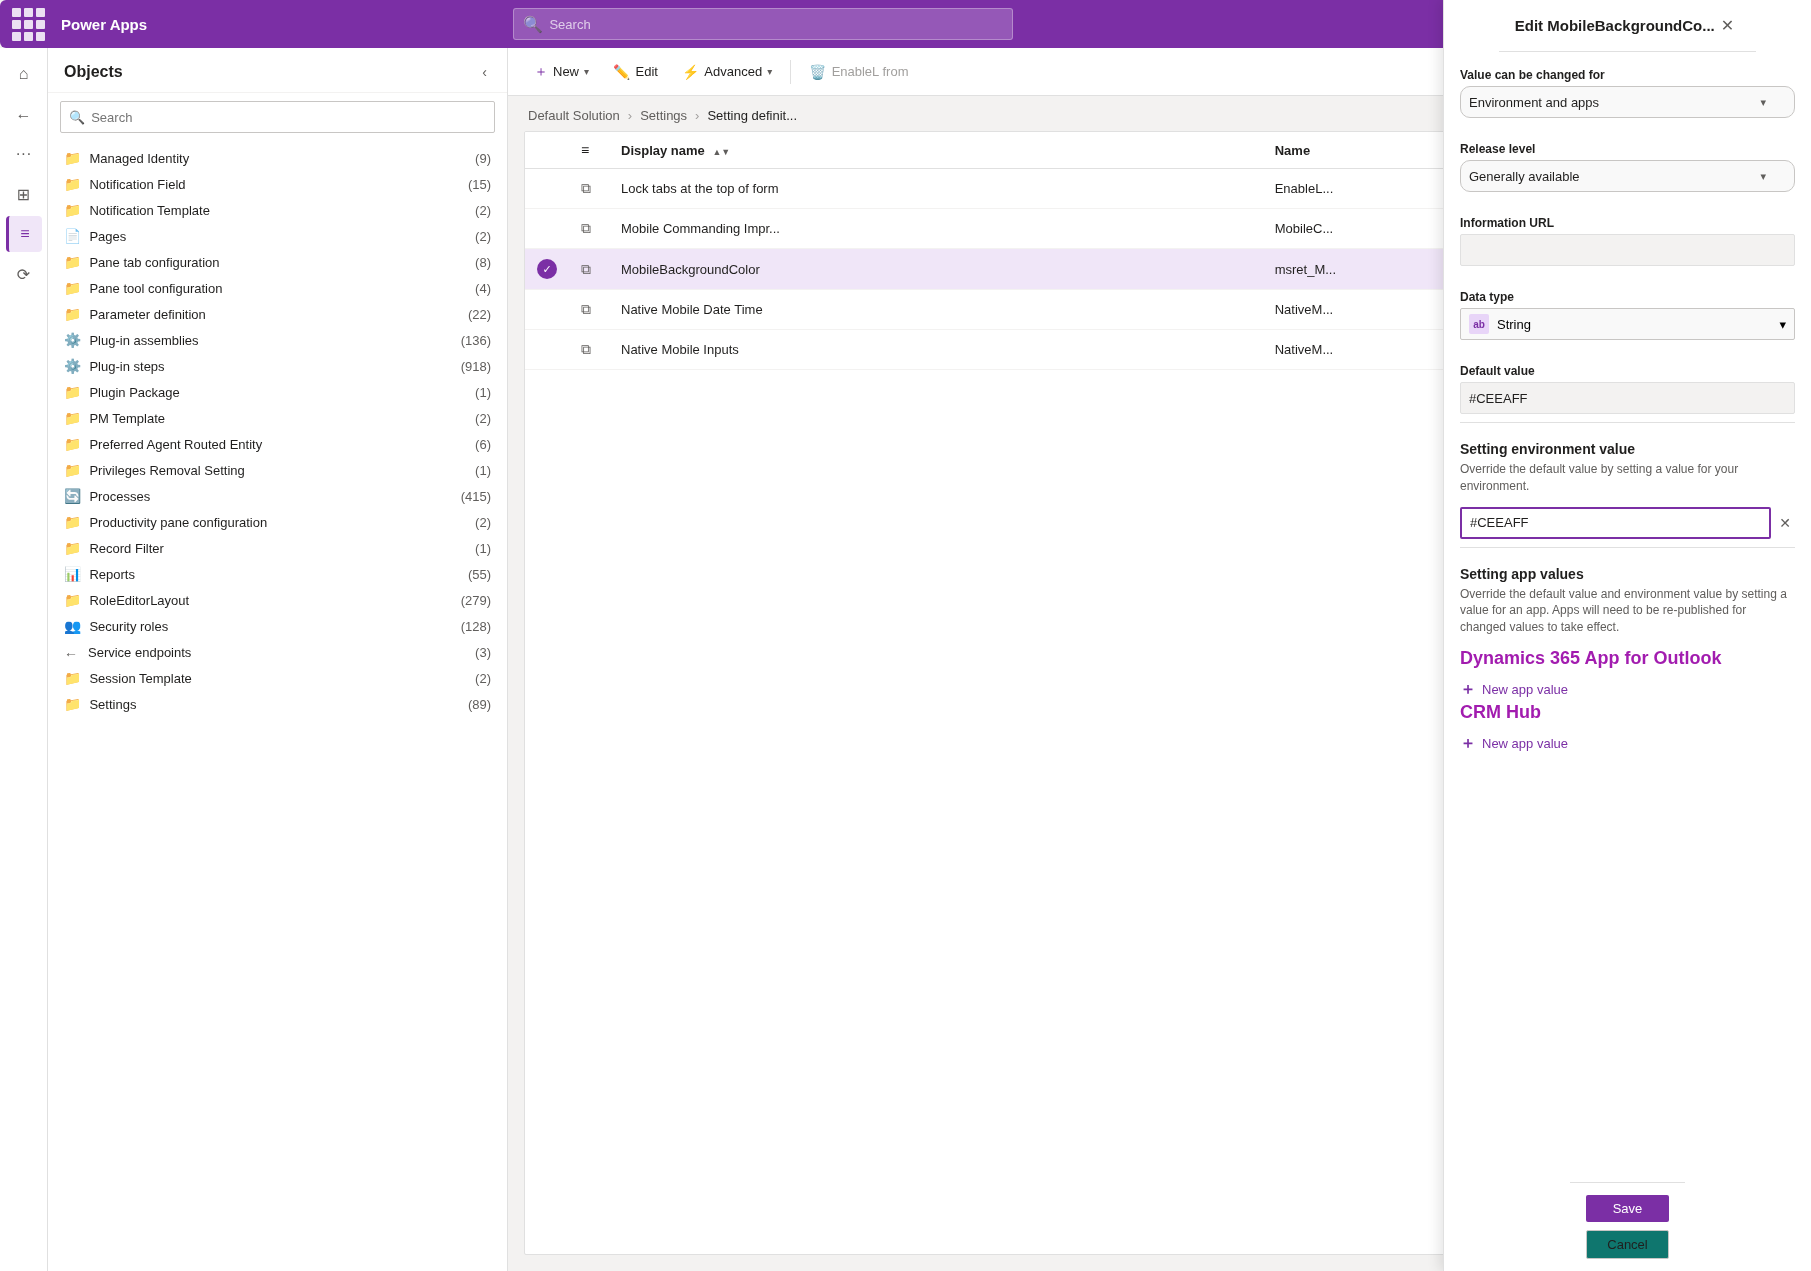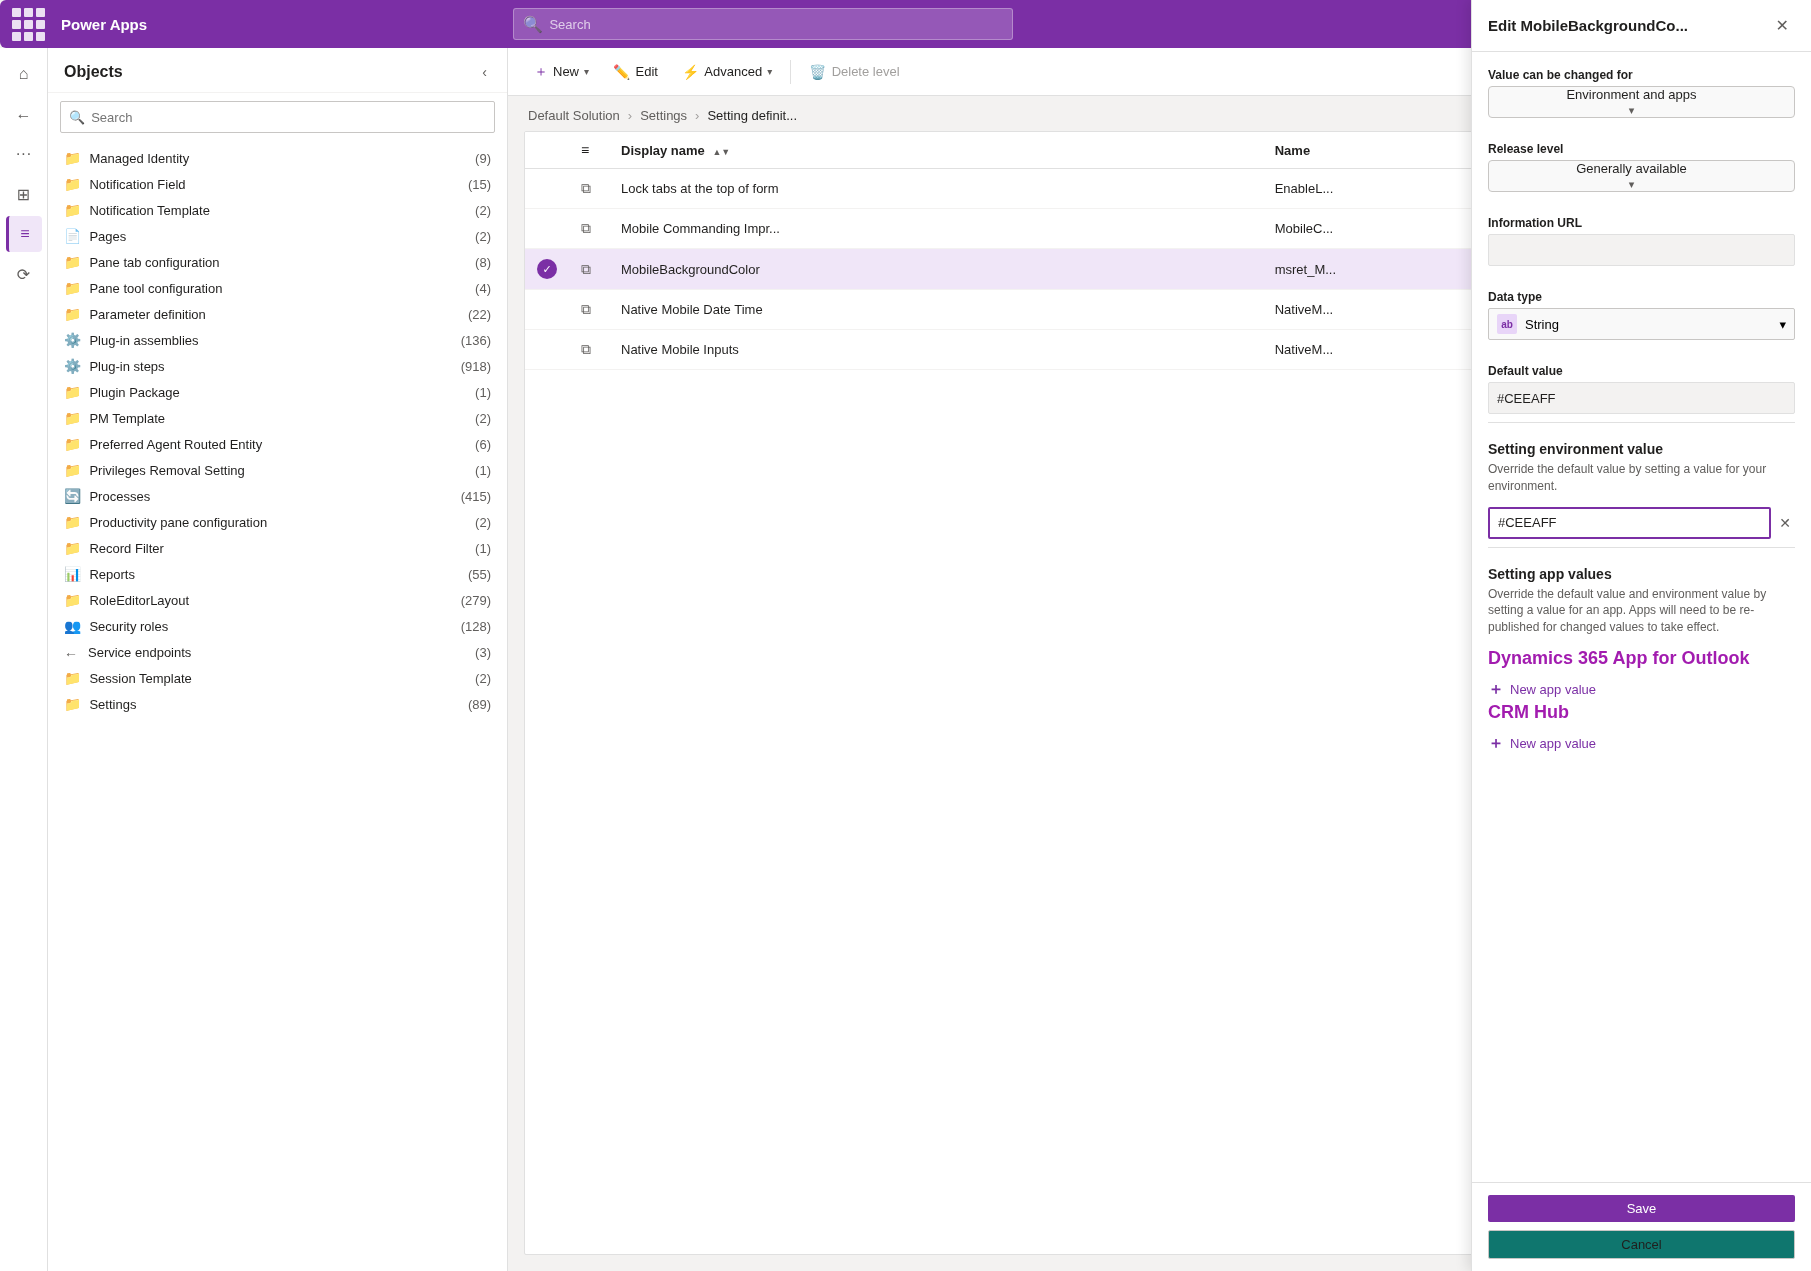--- a/index.html
+++ b/index.html
@@ -147,42 +147,42 @@
       background: #7b2fa5; display: flex; align-items: center; justify-content: center;
       color: white; font-size: 11px;
     }
     .copy-icon { color: #605e5c; font-size: 14px; cursor: pointer; }
     .menu-dots { color: #605e5c; font-size: 16px; cursor: pointer; letter-spacing: 1px; }
     .sort-icons { display: inline-flex; flex-direction: column; margin-left: 4px; font-size: 9px; color: #605e5c; }
 
     
     .right-panel {
       position: fixed; top: 0; right: 0; bottom: 0;
-      width: 340px; background: #fff;
+      width: 368px; background: #fff;
       border-left: 1px solid #e0e0e0;
       display: flex; flex-direction: column;
-      z-index: 200; box-shadow: -4px 0 12px rgba(0,0,0,0.1);
+      z-index: 200; box-shadow: -4px 0 12px rgba(0,0,0,0.1); align-items: center;
     }
     .right-panel-header {
       padding: 14px 16px;
       display: flex; align-items: center; justify-content: space-between;
       border-bottom: 1px solid #e0e0e0;
     }
     .right-panel-title { font-size: 15px; font-weight: 600; color: #201f1e; }
     .close-btn { cursor: pointer; color: #605e5c; font-size: 16px; padding: 2px 6px; }
     .right-panel-body { flex: 1; overflow-y: auto; padding: 16px; }
     .right-panel-body::-webkit-scrollbar { width: 6px; }
     .right-panel-body::-webkit-scrollbar-thumb { background: #c8c6c4; border-radius: 3px; }
 
     .field-label { font-size: 12px; font-weight: 600; color: #201f1e; margin-bottom: 4px; margin-top: 24px; }
     .field-label:first-child { margin-top: 0; }
     .field-dropdown {
-      width: 100%; height: 32px; border: 1px solid #c8c6c4; border-radius: 4px;
+      width: 100%; height: 32px; border: 1px solid #c8c6c4; border-radius: 10px;
       padding: 0 28px 0 8px; font-size: 13px; color: #201f1e; background: #f9f9f9;
-      display: flex; align-items: center; justify-content: space-between; cursor: pointer; flex-direction: column;
+      display: flex; align-items: center; justify-content: space-between; cursor: pointer;
     }
     .field-dropdown .chevron { color: #605e5c; font-size: 11px; }
     .field-readonly {
       width: 100%; height: 32px; border: 1px solid #e0e0e0; border-radius: 2px;
       padding: 0 8px; font-size: 13px; color: #201f1e; background: #f3f2f1;
       display: flex; align-items: center;
     }
     .data-type-field {
       display: flex; align-items: center; gap: 8px;
       width: 100%; height: 32px; border: 1px solid #c8c6c4; border-radius: 2px;
@@ -406,21 +406,21 @@
       <span>Edit</span>
     </button>
     <button class="toolbar-btn">
       <span class="btn-icon">⚡</span>
       <span>Advanced</span>
       <span style="font-size:10px;color:#605e5c;">▾</span>
     </button>
     <div class="toolbar-separator"></div>
     <button class="toolbar-btn" style="color:#a19f9d;">
       <span class="btn-icon" style="color:#a19f9d;">🗑️</span>
-      <span>Delete level</span>
+      <span>EnableL from</span>
     </button>
   </div>
 
   <div class="breadcrumb">
     <a href="#">Default Solution</a>
     <span class="breadcrumb-sep">›</span>
     <a href="#">Settings</a>
     <span class="breadcrumb-sep">›</span>
     <span class="breadcrumb-current">Setting definit...</span>
   </div>

